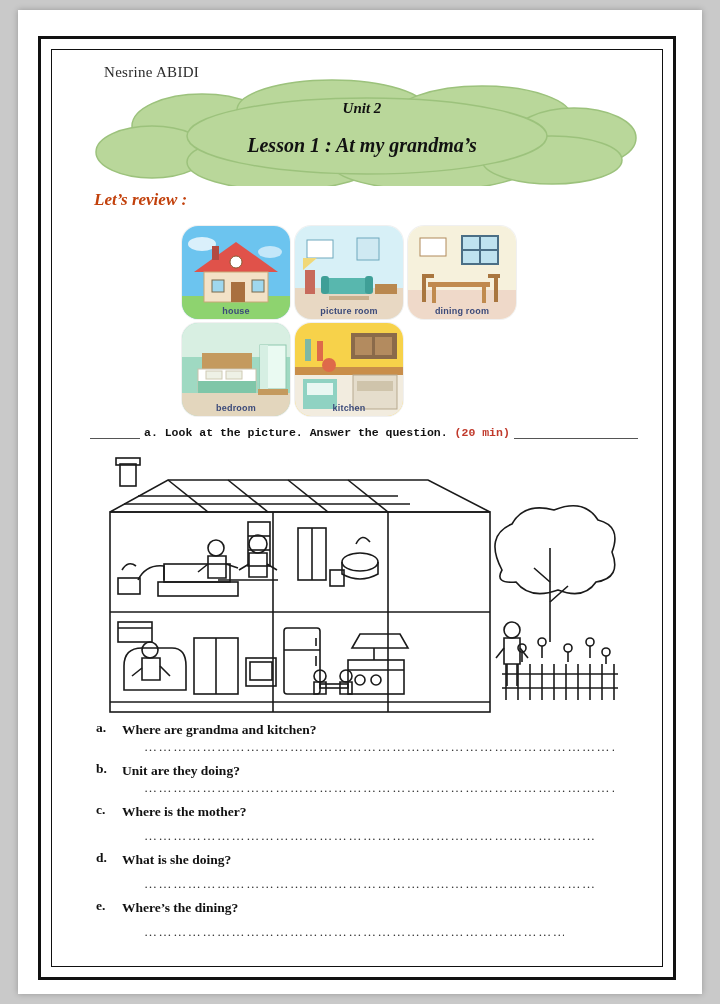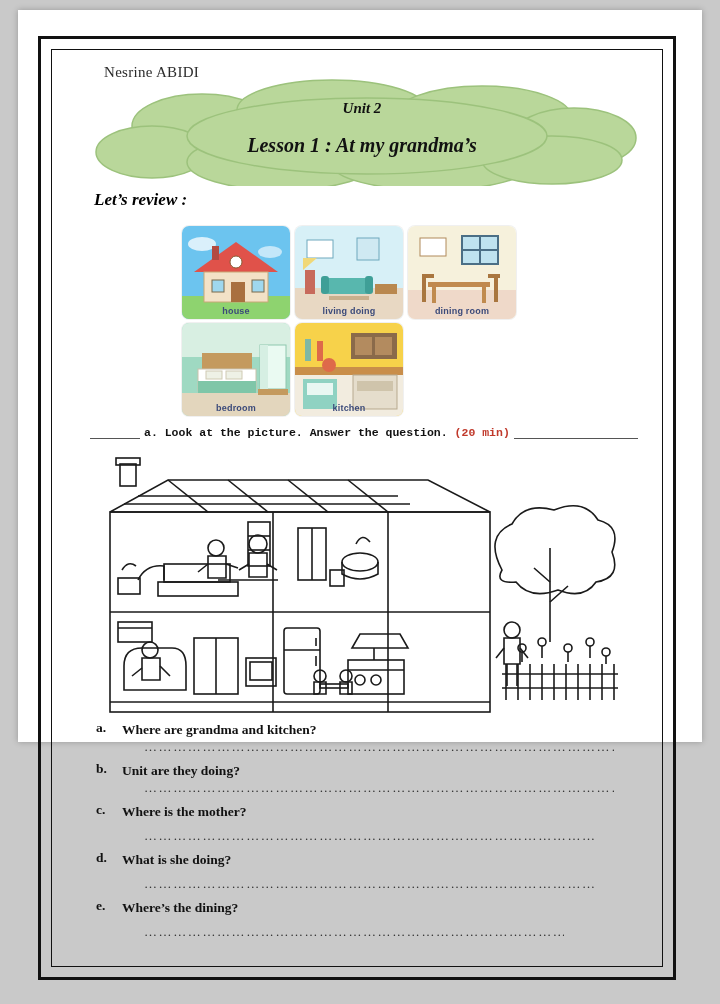--- a/index.html
+++ b/index.html
@@ -11,21 +11,21 @@
     width: 720px;
     height: 1004px;
     overflow: hidden;
     font-family: "Liberation Serif", serif;
   }
   .page {
     position: absolute;
     left: 18px;
     top: 10px;
     width: 684px;
-    height: 732px;
+    height: 984px;
     background: #ffffff;
     box-shadow: 0 0 6px rgba(0,0,0,0.25);
   }
   .frame-outer {
     position: absolute;
     left: 20px;
     top: 26px;
     width: 632px;
     height: 938px;
     border: 3px solid #111;
@@ -89,36 +89,36 @@
     color: #111;
   }
   .lets-review {
     position: absolute;
     left: 24px;
     top: 130px;
     font-family: "Liberation Serif", serif;
     font-weight: bold;
     font-style: italic;
     font-size: 17px;
-    color: #000000;
+    color: #c2410c;
   }
   
   .grid {
     position: absolute;
     left: 112px;
     top: 166px;
     width: 335px;
     display: grid;
     grid-template-columns: repeat(3, 108px);
     grid-template-rows: repeat(2, 93px);
     gap: 4px 5px;
   }
   .card {
     position: relative;
-    border-radius: 7px;
+    border-radius: 16px;
     overflow: hidden;
     box-shadow: 0 0 0 1px rgba(0,0,0,0.06);
   }
   .card .cap {
     position: absolute;
     left: 0;
     bottom: 3px;
     width: 100%;
     text-align: center;
     font-family: "Liberation Sans", sans-serif;
@@ -257,21 +257,21 @@
           <rect x="12" y="14" width="26" height="18" fill="#fff" stroke="#6fa8bd"></rect>
           <rect x="62" y="12" width="22" height="22" fill="#cfe9f2" stroke="#6fa8bd"></rect>
           <rect x="30" y="52" width="44" height="16" rx="4" fill="#58b7ae"></rect>
           <rect x="26" y="50" width="8" height="18" rx="3" fill="#3f9f97"></rect>
           <rect x="70" y="50" width="8" height="18" rx="3" fill="#3f9f97"></rect>
           <rect x="80" y="58" width="22" height="10" fill="#b9884f"></rect>
           <rect x="10" y="44" width="10" height="24" fill="#c76a5c"></rect>
           <path d="M8 44 l14 -12 l-14 -0 z" fill="#f0d878"></path>
           <rect x="34" y="70" width="40" height="4" fill="#c9b08d"></rect>
         </svg>
-        <span class="cap">living doing</span>
+        <span class="cap">picture room</span>
       </div>
 
       <div class="card">
         <svg width="108" height="93" viewBox="0 0 108 93">
           <rect width="108" height="93" fill="#f6f1dc"></rect>
           <rect x="0" y="64" width="108" height="29" fill="#efd9c9"></rect>
           <rect x="54" y="10" width="36" height="28" fill="#bfe3f0" stroke="#4b6f86" stroke-width="2"></rect>
           <line x1="72" y1="10" x2="72" y2="38" stroke="#4b6f86" stroke-width="2"></line>
           <line x1="54" y1="24" x2="90" y2="24" stroke="#4b6f86" stroke-width="2"></line>
           <rect x="12" y="12" width="26" height="18" fill="#fff" stroke="#b08a5a"></rect>

